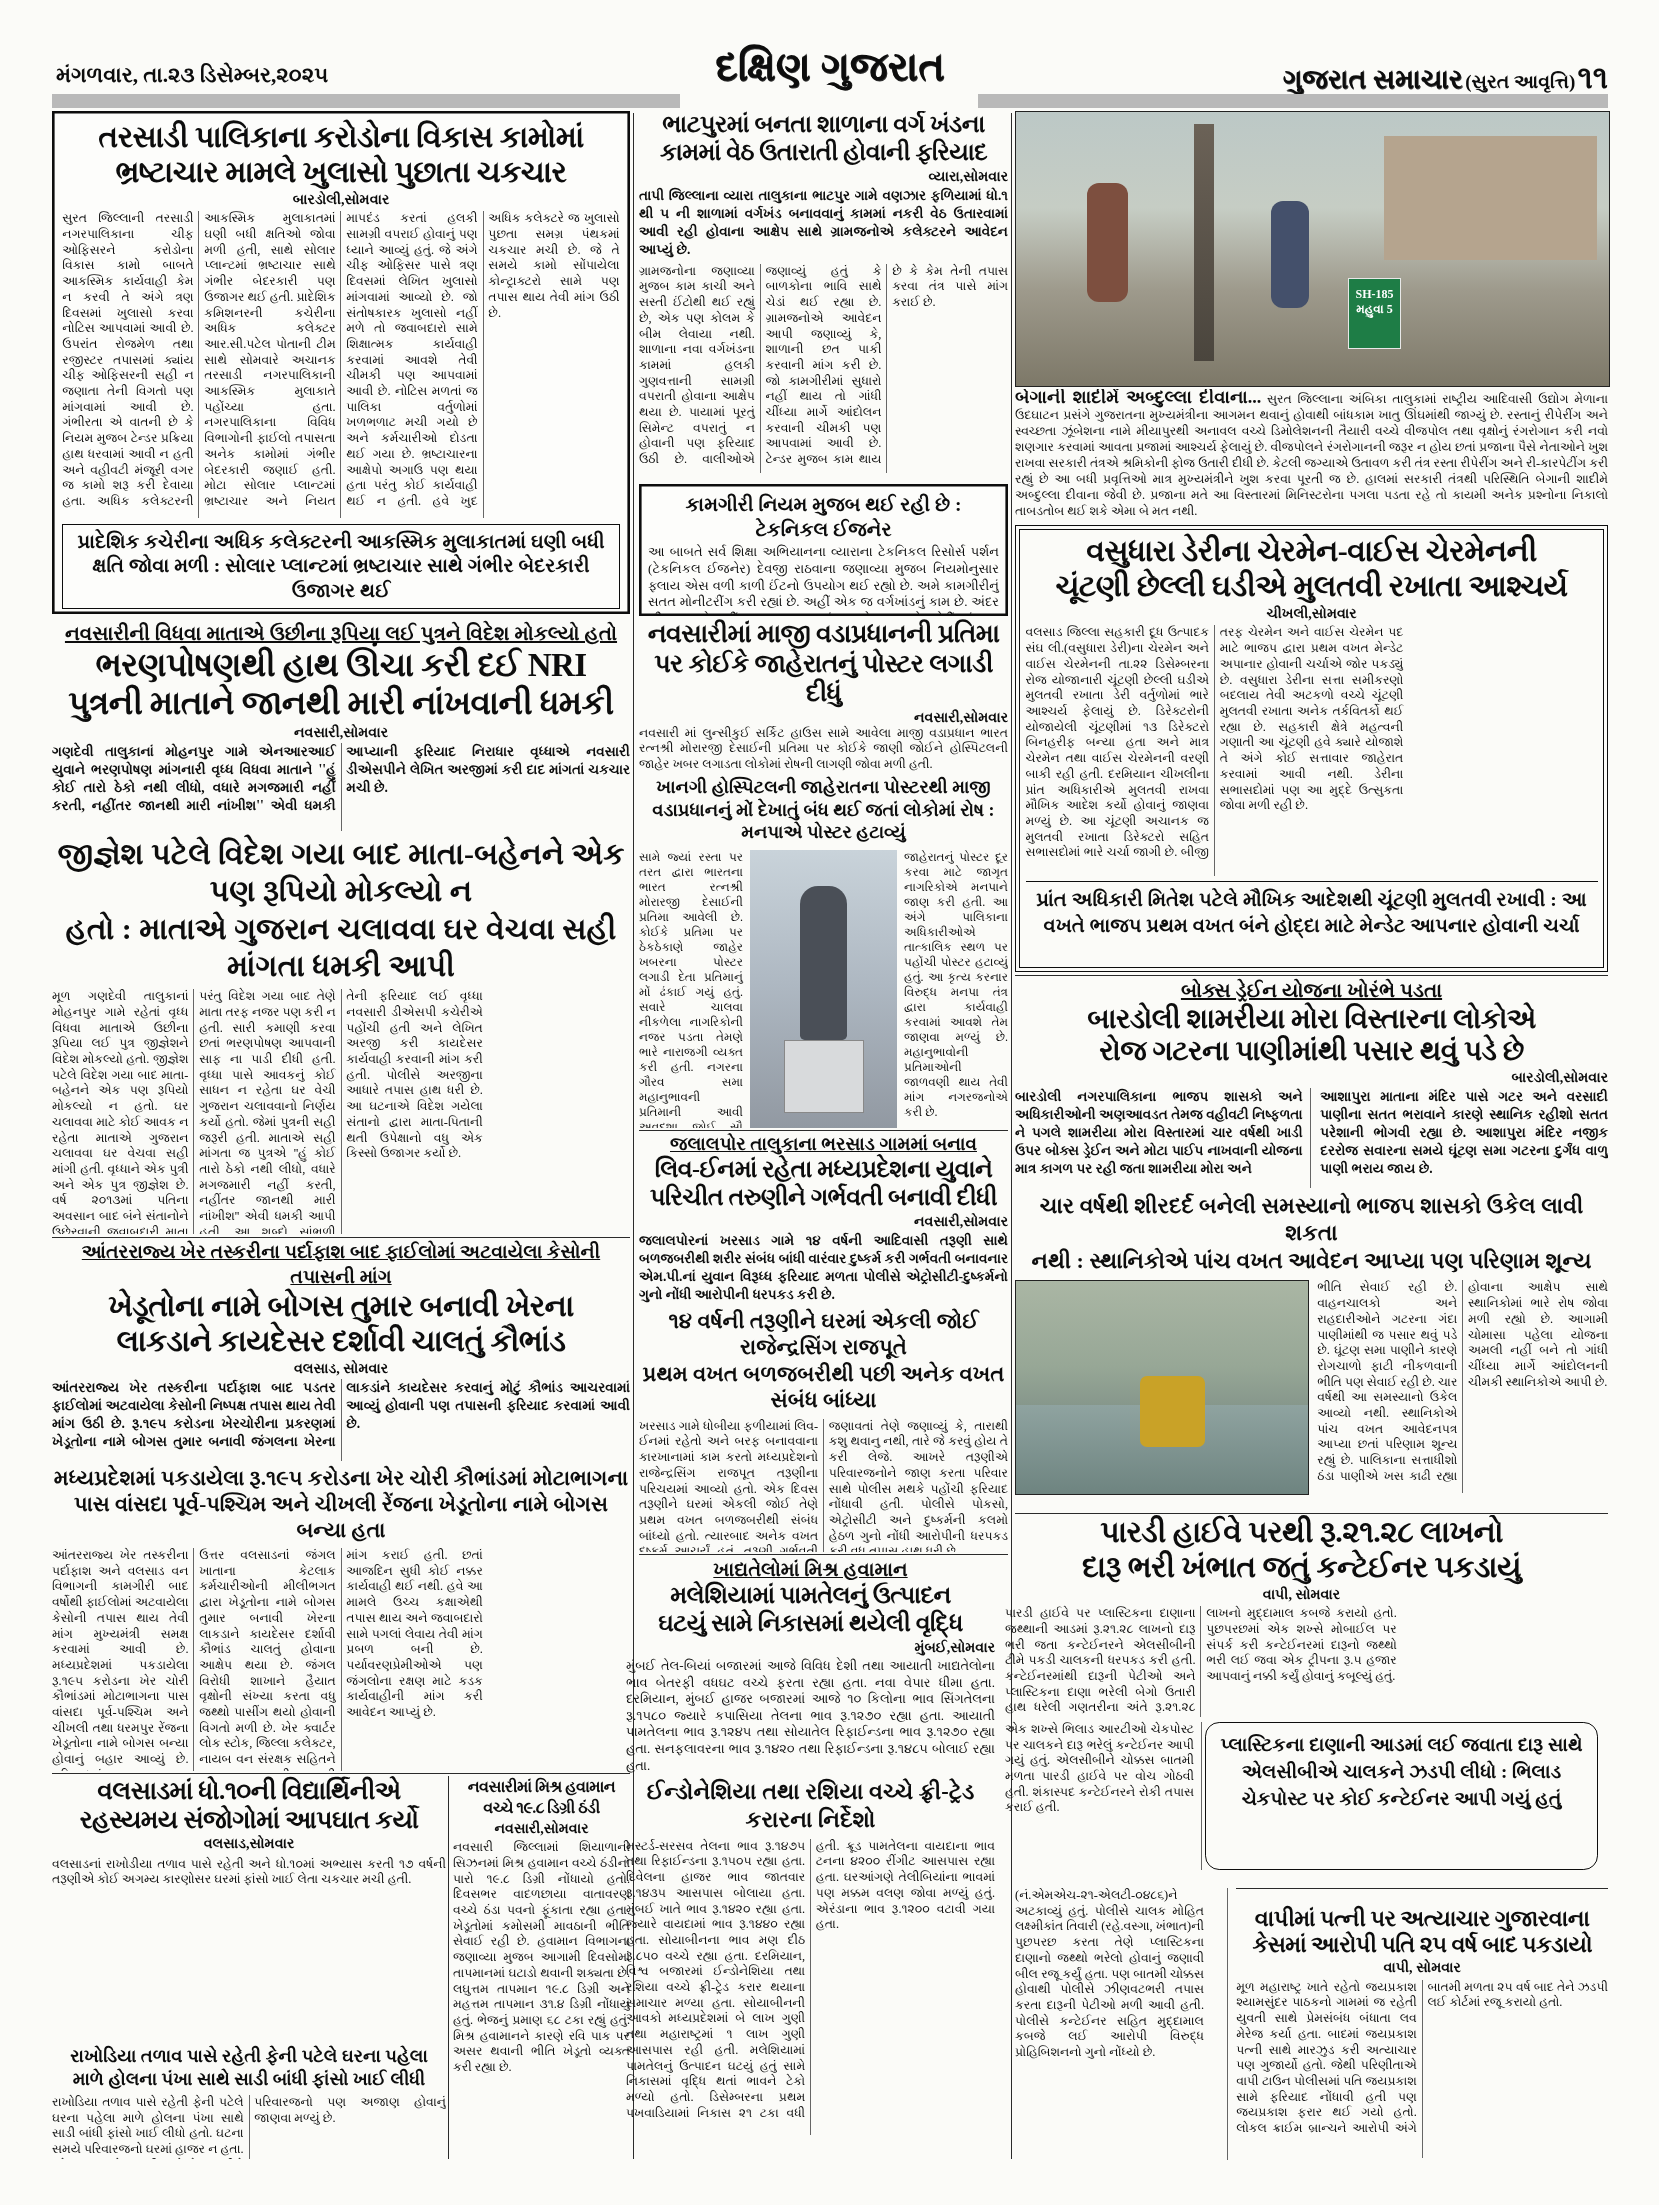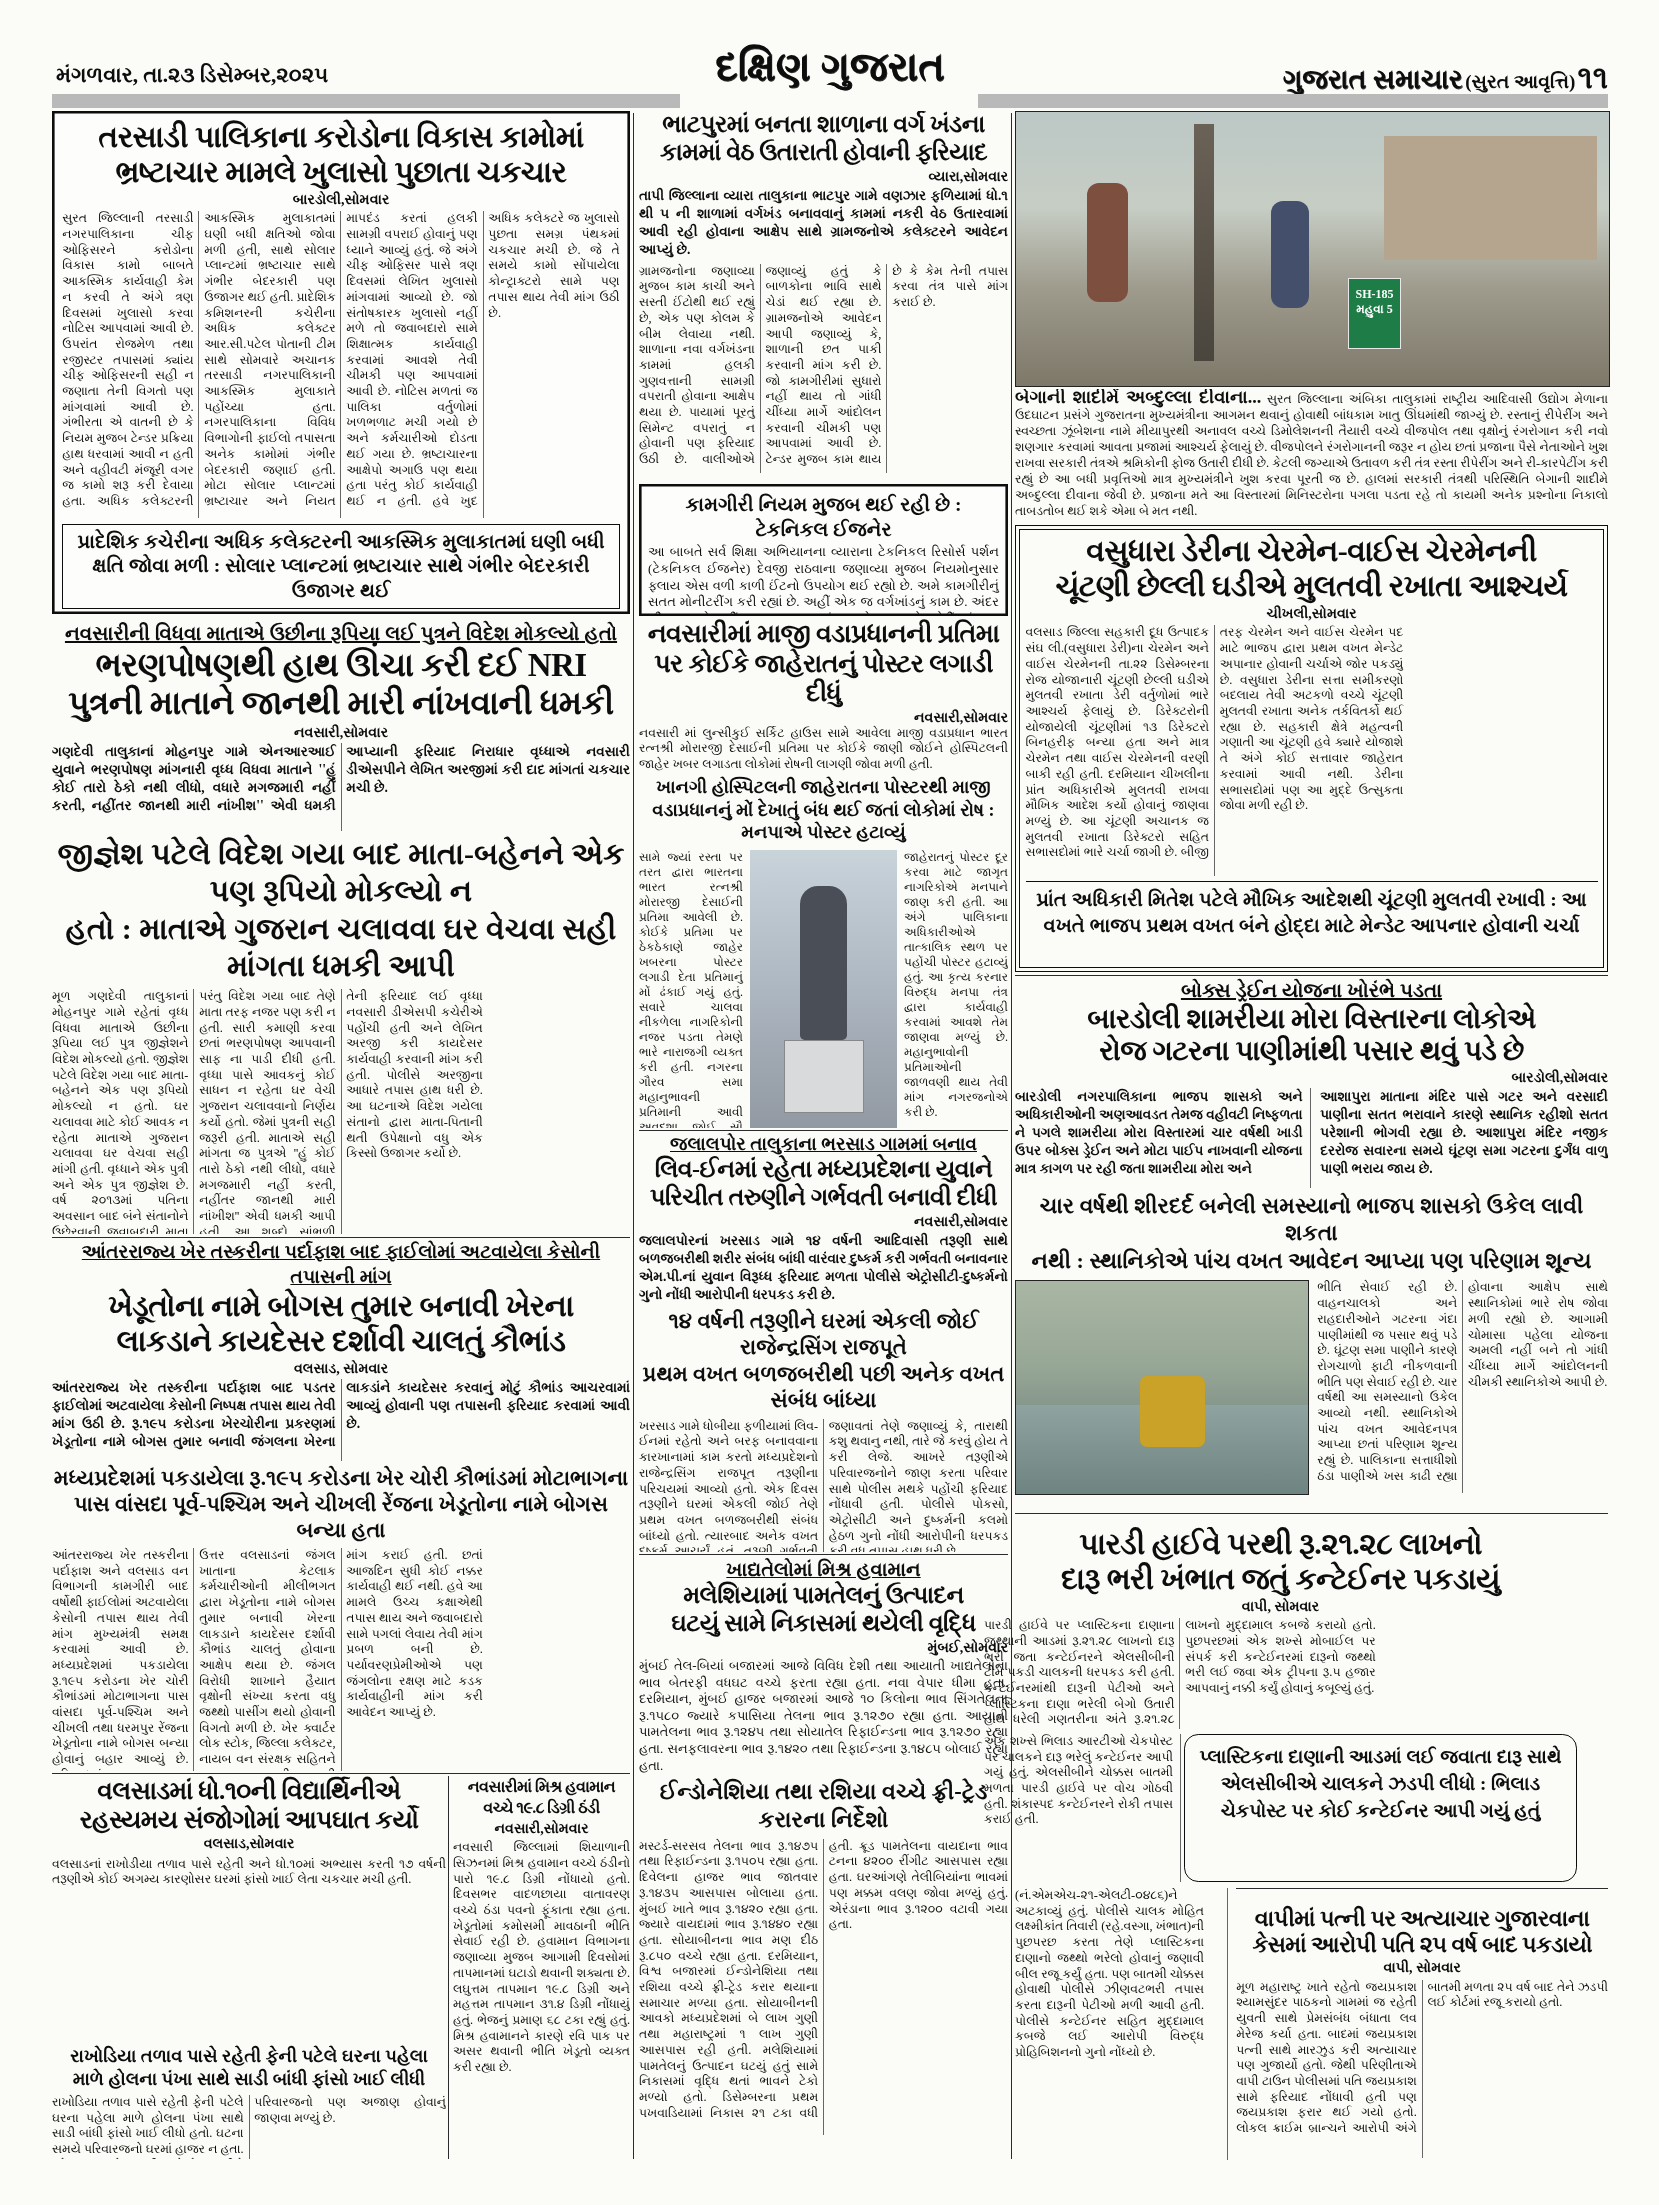--- a/index.html
+++ b/index.html
@@ -72,21 +72,21 @@
   #artH .sidecol{flex:1;font-size:12px;line-height:15px;text-align:justify;}
   #artH .photo{width:147px;height:296px;background:linear-gradient(#c9d3da 0%,#aeb8c2 45%,#8e959e 100%);}
   
   #artI{left:639px;top:1132px;width:369px;height:420px;}
   #artI .kick{font-size:18.4px;line-height:24px;}
   #artI .hl{font-size:24px;}
   #artI .lead{margin-top:2.4px;}
   #artI .sub{font-size:21.3px;margin-top:3.6px;}
   #artI .body{height:185px;margin-top:4.7px;}
   
-  #artJ{left:639px;top:1557px;width:369px;height:602px;}
+  #artJ{left:626px;top:1557px;width:369px;height:602px;}
   #artJ .kick{font-size:19.6px;line-height:25px;}
   #artJ .hl{font-size:24px;}
   #artJ .intro{font-size:13px;line-height:16.6px;text-align:justify;margin-top:2.4px;}
   #artJ .sub{font-size:22.5px;margin-top:3.6px;}
   #artJ .body{height:296px;margin-top:4.7px;}
   
   #photoK{position:absolute;left:1015px;top:111px;width:593px;height:274px;border:1.2px solid #222;
           background:linear-gradient(#bcc8c6 0%,#c6cdc4 35%,#9e9a8c 65%,#7d7868 100%);}
   #photoK .bldg{position:absolute;left:368px;top:24px;width:213px;height:124px;background:#b5a48e;}
   #photoK .pole{position:absolute;left:178px;top:12px;width:20px;height:237px;background:linear-gradient(#6b6257,#4a453d);}
@@ -107,21 +107,21 @@
   #artM .hl{font-size:28px;}
   #artM .lead{height:100px;margin-top:2.4px;}
   #artM .sub{font-size:22px;margin-top:3.6px;}
   #artM .wrap{display:flex;gap:8.3px;margin-top:6px;height:213px;}
   #artM .photo{width:292px;height:213px;background:linear-gradient(#aab6a4 0%,#97a796 40%,#7c8d85 70%,#5f6f68 100%);border:1.2px solid #222;}
   #artM .photo .water{position:absolute;left:0;top:124px;width:100%;height:89px;background:linear-gradient(#8fa3a0,#6e8480);}
   #artM .photo .auto{position:absolute;left:124px;top:95px;width:65px;height:71px;background:#c9a227;border-radius:7.1px;}
   #artM .sidecols{flex:1;}
   #artM .caption{font-weight:400;margin-top:20px;}
   
-  #artN{left:984px;top:1515px;width:593px;height:370px;margin-top:12px;}
+  #artN{left:1005px;top:1515px;width:593px;height:370px;}
   #artN .hl{font-size:30px;}
   #artN .body{height:111px;margin-top:3.6px;}
   #artN .row{display:flex;gap:3px;margin-top:4.7px;height:148px;}
   #artN .cont{width:189px;border-right:0.6px solid #666;padding-right:7.1px;font-size:12.4px;line-height:15.7px;text-align:justify;}
   #artN .nbox{flex:1;border:1.8px solid #0d0d0d;border-radius:14.2px;padding:8.3px 10.7px;font-size:19px;line-height:27px;}
   
   #rowO{left:1015px;top:1888px;width:593px;height:272px;display:flex;gap:8.3px;}
   #rowO .cont{width:189px;border-right:0.6px solid #666;padding-right:23px;font-size:12.4px;line-height:15.7px;text-align:justify;}
   #rowO .oart{flex:1;border-top:1.2px solid #2b2b2b;padding-top:17px;}
   #rowO .hl{font-size:22.5px;}

